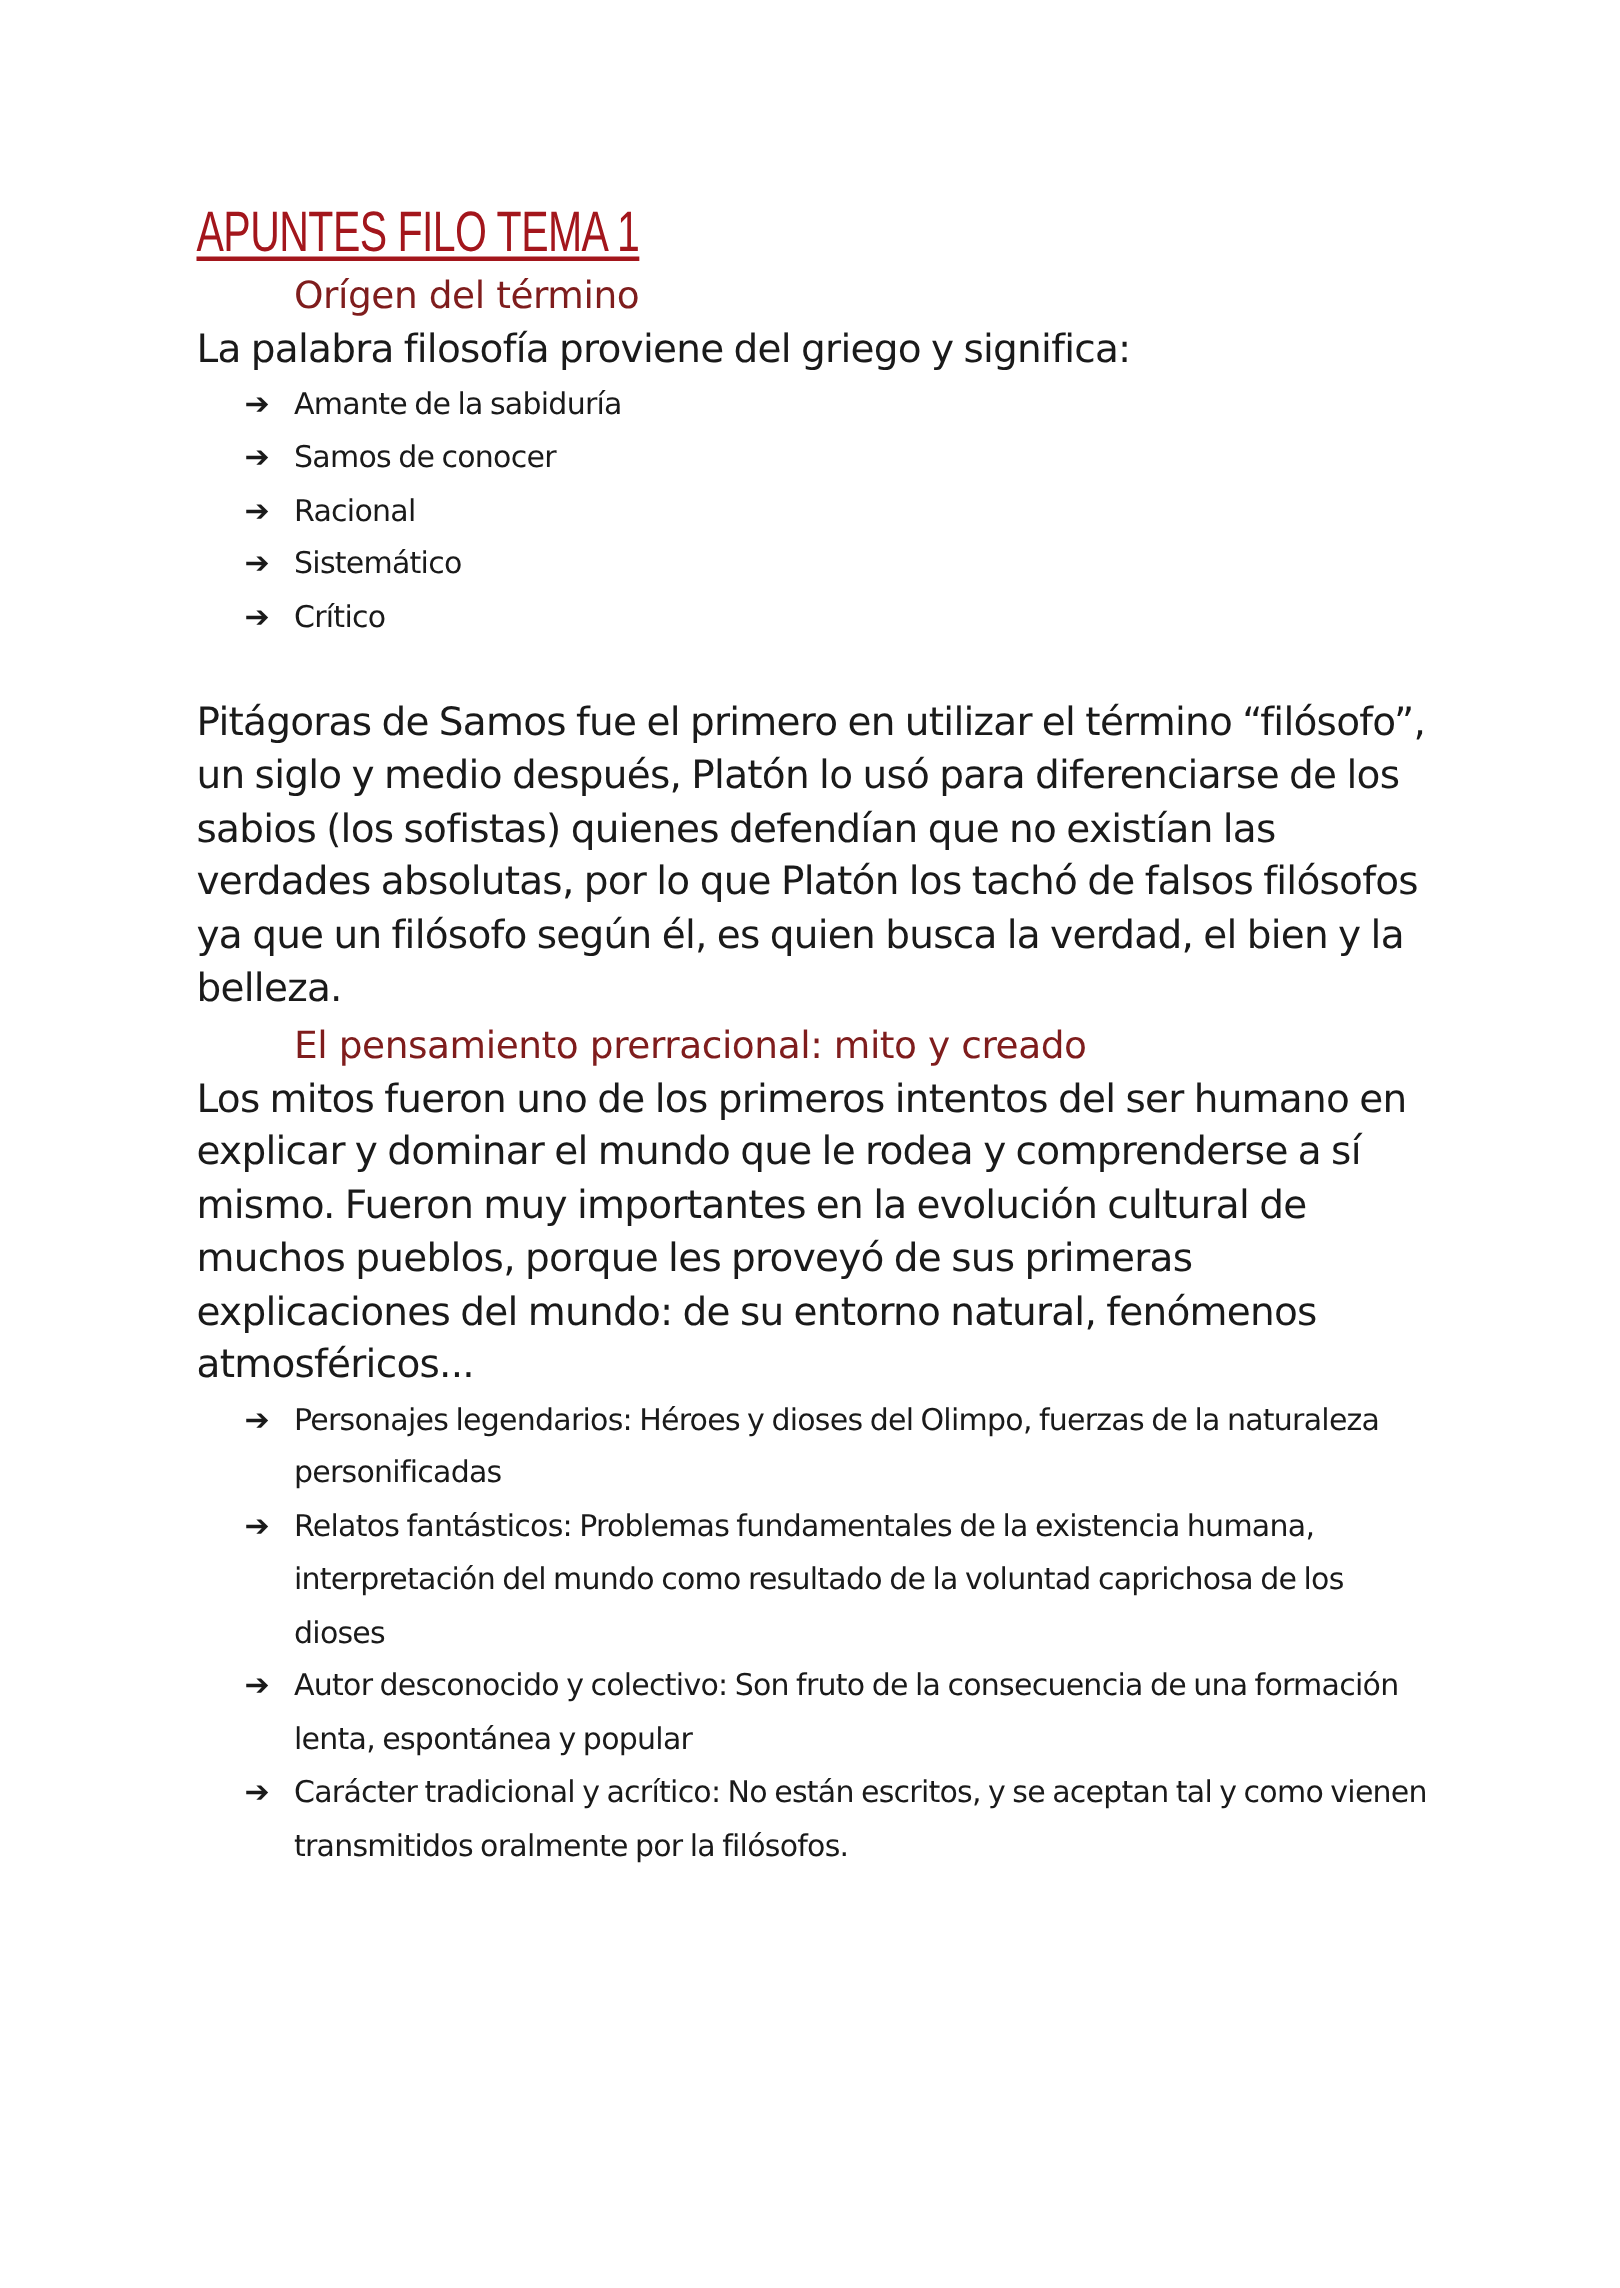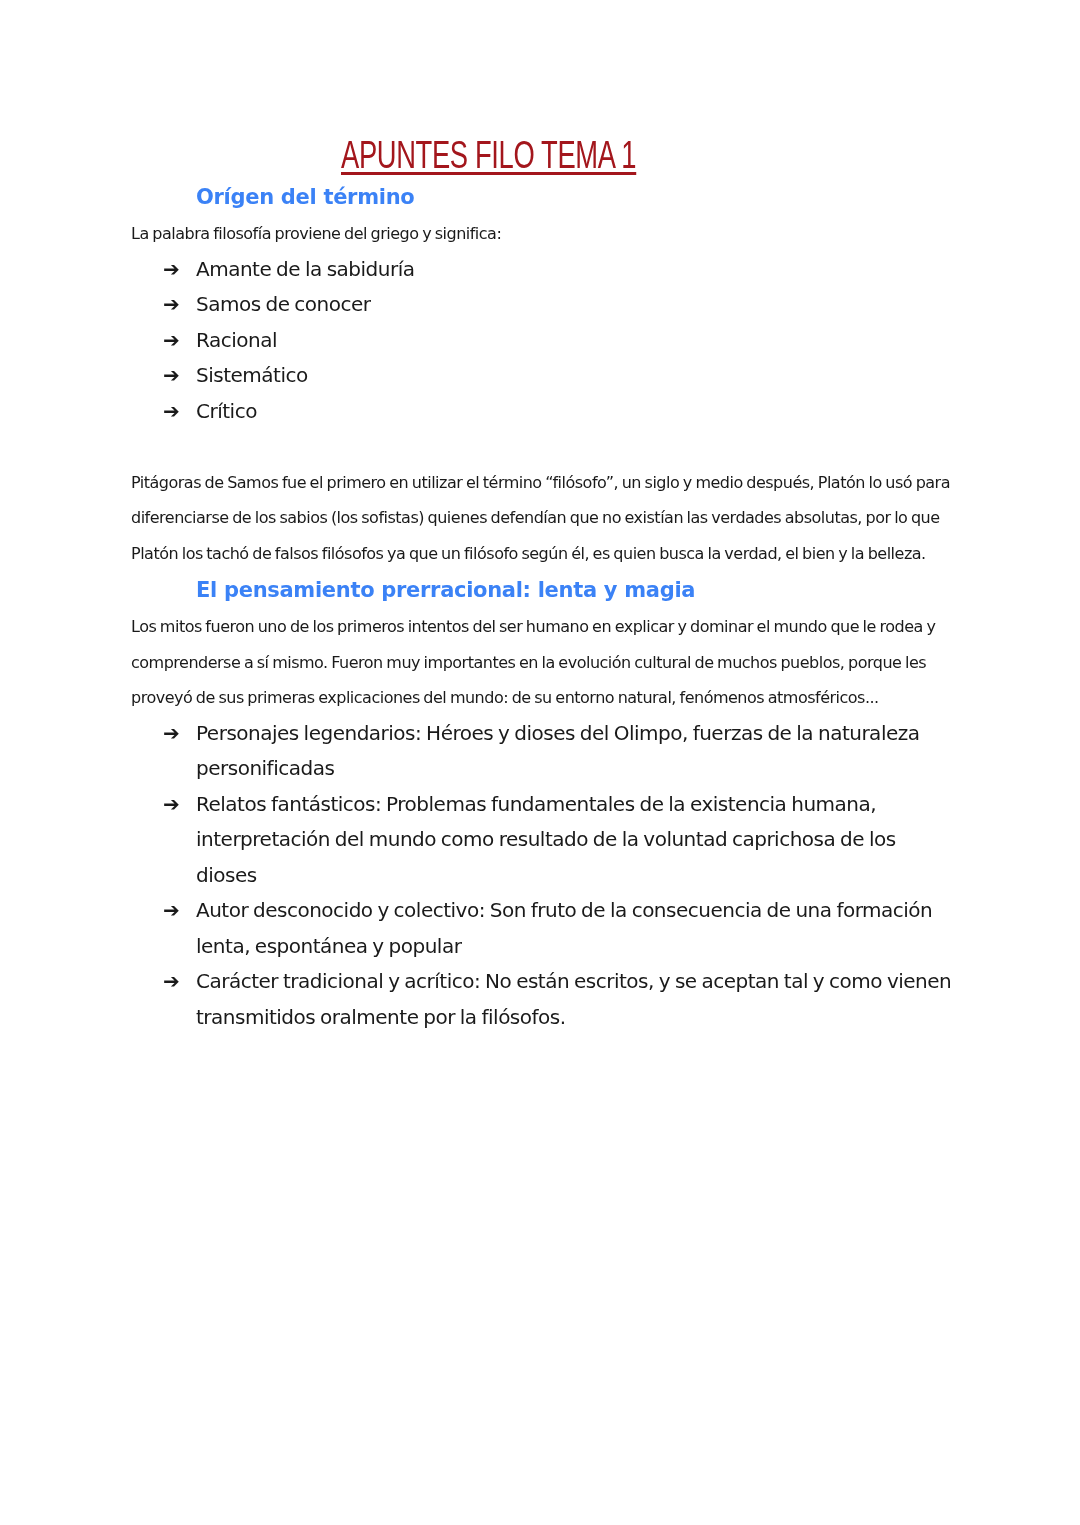--- a/index.html
+++ b/index.html
@@ -33,30 +33,30 @@
       height: 46px;
       margin: 0;
       font-weight: normal;
       text-decoration: underline;
       text-decoration-thickness: 3px;
       text-underline-offset: 4px;
       white-space: nowrap;
     }
     .h2 {
       font-family: "DejaVu Sans", sans-serif;
-      font-size: 21px;
-      font-weight: bold;
+      font-size: 25px;
+      font-weight: normal;
       margin: 0;
       padding-left: 65px;
       line-height: 38px;
-      color: #3b82f6;
+      color: #7f1d1d;
       letter-spacing: -0.3px;
     }
     .p {
-      font-size: 16px;
+      font-size: 26px;
       line-height: 35.5px;
       margin: 0;
       letter-spacing: -0.5px;
       word-spacing: -1px;
       color: #1a1a1a;
     }
     .blank {
       height: 35.5px;
     }
     ul.arrow {
@@ -78,21 +78,21 @@
       left: 32px;
       top: 0;
       font-size: 20px;
       font-weight: bold;
     }
   </style>
 </head>
 <body>
 
 <div class="page">
-  <div style="height:46px;text-align:center;">
+  <div style="height:46px;">
     <h1 class="title">APUNTES FILO TEMA 1</h1>
   </div>
 
   <h2 class="h2">Orígen del término</h2>
   <p class="p">La palabra filosofía proviene del griego y significa:</p>
   <ul class="arrow">
     <li>
       <span class="arrow-icon">➔</span>
       <span>Amante de la sabiduría</span>
     </li>
@@ -111,21 +111,21 @@
       <span>Sistemático</span>
     </li>
     <li>
       <span class="arrow-icon">➔</span>
       <span>Crítico</span>
     </li>
   </ul>
   <div class="blank"></div>
   <p class="p">Pitágoras de Samos fue el primero en utilizar el término “filósofo”, un siglo y medio después, Platón lo usó para diferenciarse de los sabios (los sofistas) quienes defendían que no existían las verdades absolutas, por lo que Platón los tachó de falsos filósofos ya que un filósofo según él, es quien busca  la verdad, el bien y la belleza.</p>
 
-  <h2 class="h2">El pensamiento prerracional: lenta y magia</h2>
+  <h2 class="h2">El pensamiento prerracional: mito y creado</h2>
   <p class="p">Los mitos fueron uno de los primeros intentos del ser humano en explicar y dominar el mundo que le rodea y comprenderse a sí mismo. Fueron muy importantes en la evolución cultural de muchos pueblos, porque les proveyó de sus primeras explicaciones del mundo: de su entorno natural, fenómenos atmosféricos...</p>
   <ul class="arrow">
     <li>
       <span class="arrow-icon">➔</span>
       <span>Personajes legendarios: Héroes y dioses del Olimpo, fuerzas de la naturaleza personificadas</span>
     </li>
     <li>
       <span class="arrow-icon">➔</span>
       <span>Relatos fantásticos: Problemas fundamentales de la existencia humana, interpretación del mundo como resultado de la voluntad caprichosa de los dioses</span>
     </li>

